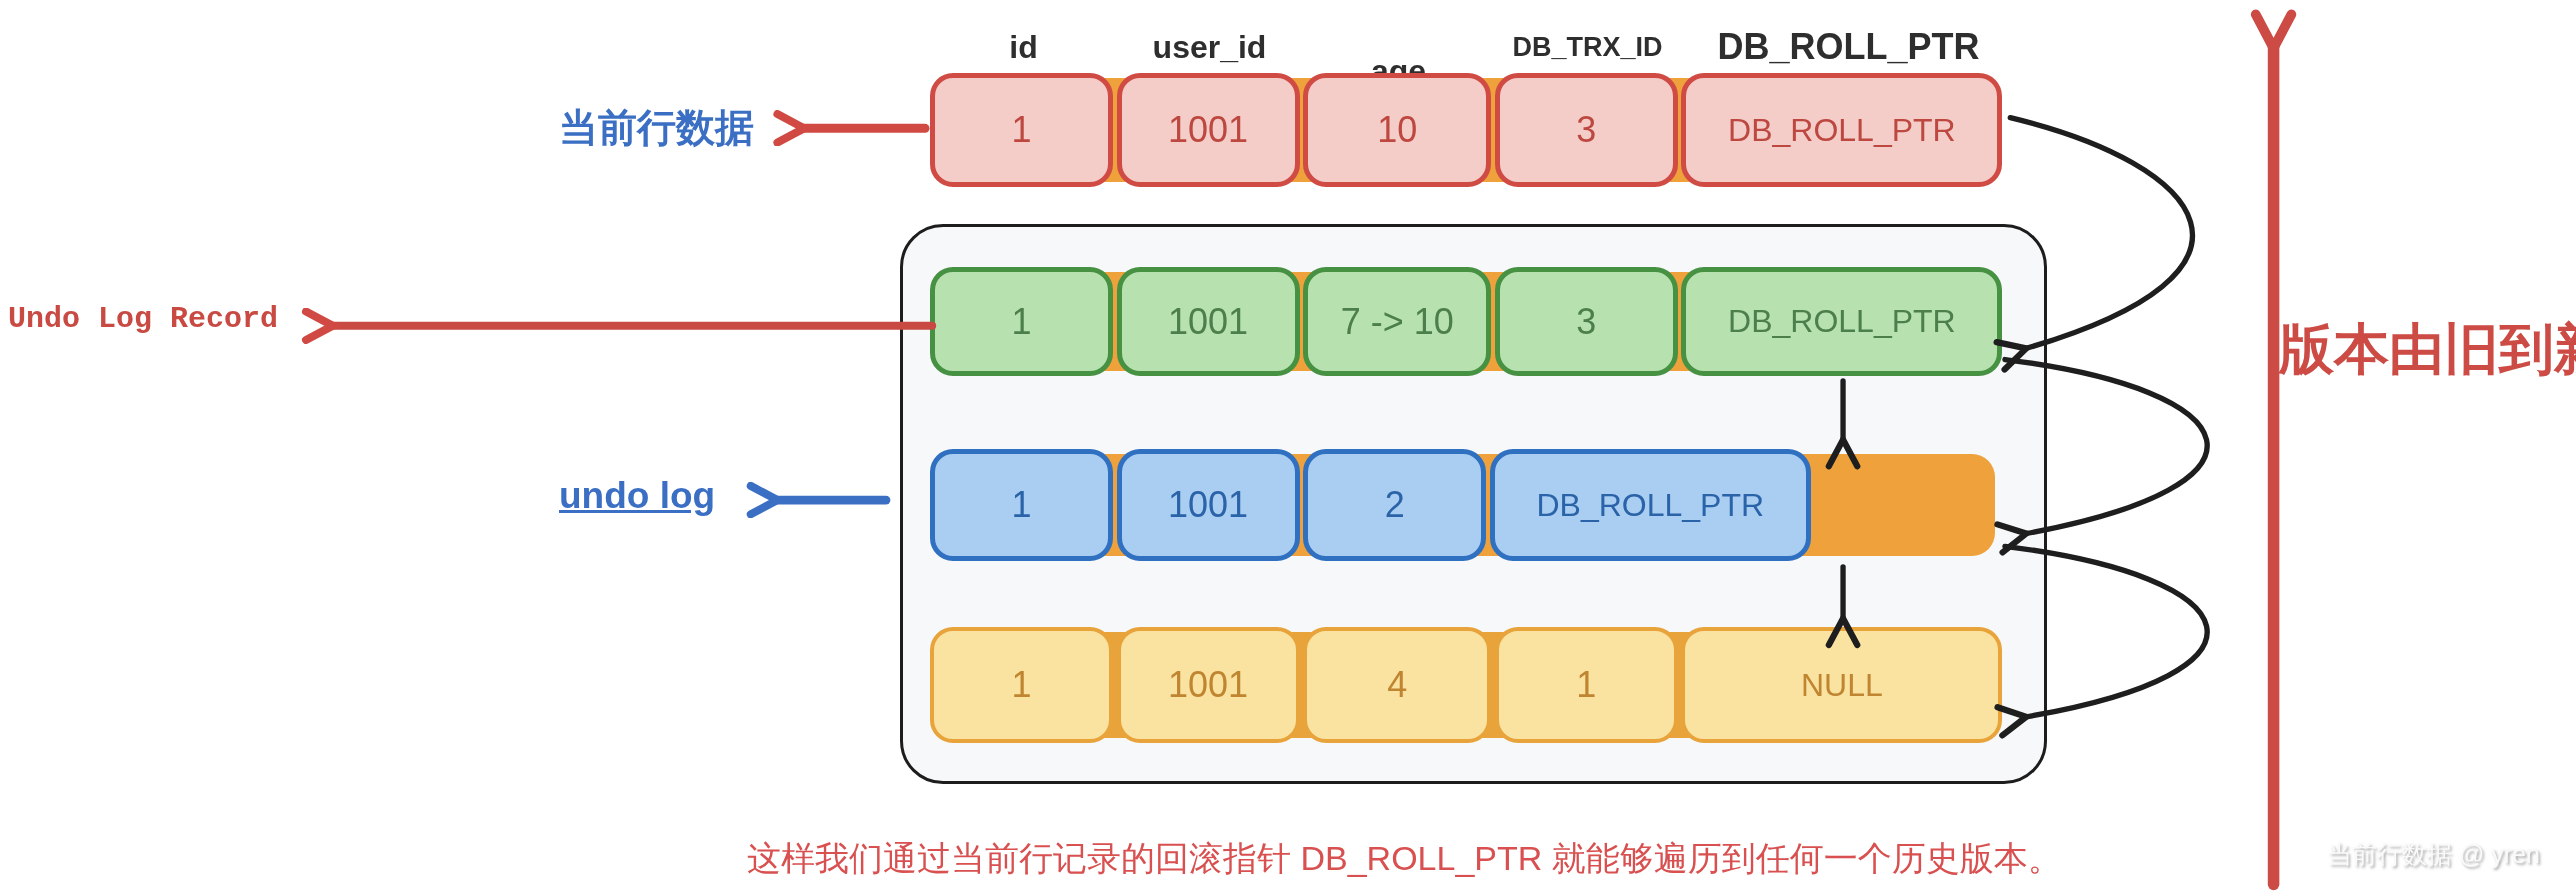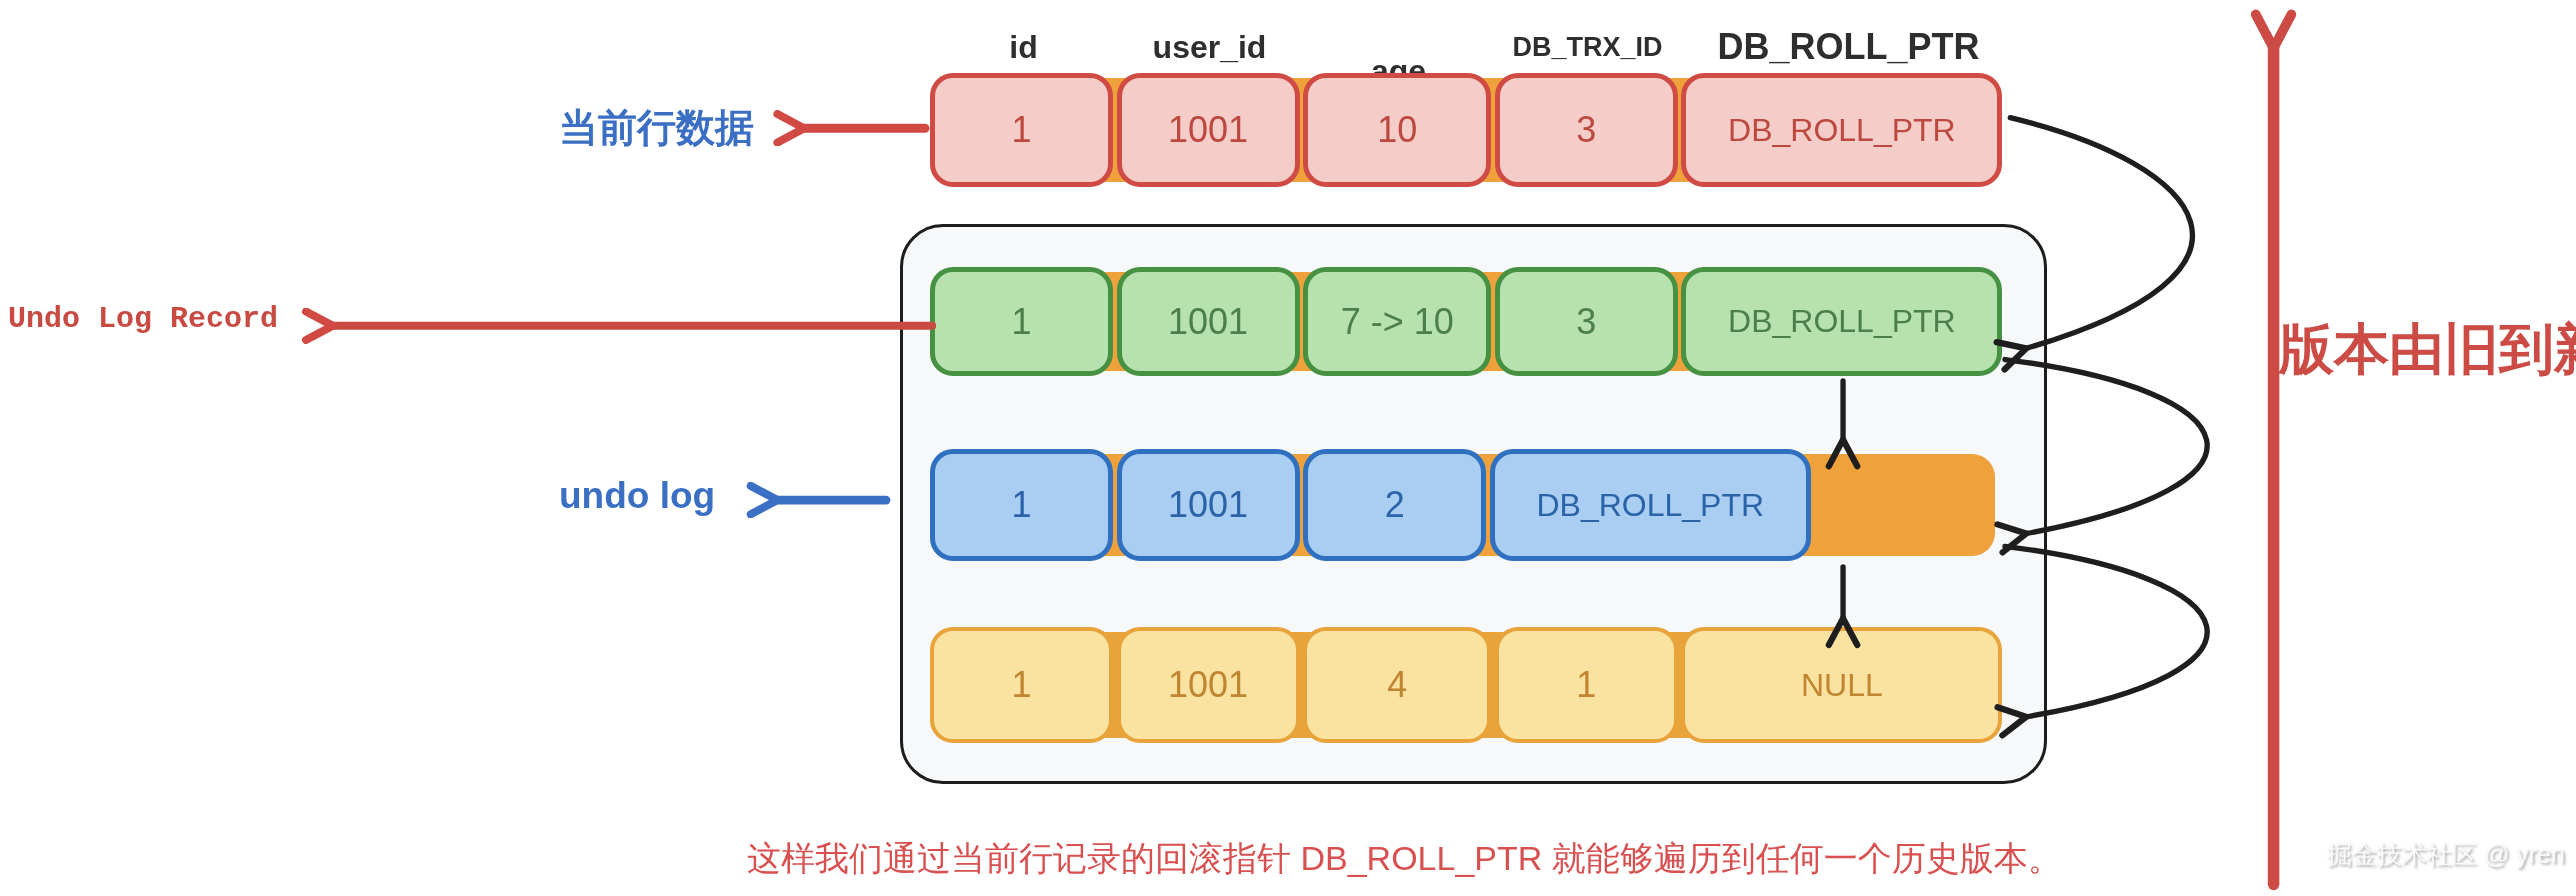--- a/index.html
+++ b/index.html
@@ -40,21 +40,21 @@
   .h2{left:1067px;font-size:32px;}
   .h3{left:1256px;font-size:32px;margin-top:24px;}
   .h4{left:1445px;font-size:27px;}
   .h5{left:1706px;font-size:36px;}
   
   .lbl{position:absolute;white-space:nowrap;}
   .lbl-current{left:487px;top:105px;width:267px;height:46px;line-height:46px;text-align:right;
                font-size:39px;font-weight:600;color:#3a6fc4;}
   .lbl-undo-record{left:8px;top:302px;font-size:30px;color:#c84a42;
                font-family:"Liberation Mono","DejaVu Sans Mono",monospace;font-weight:600;}
-  .lbl-undo-log{left:559px;top:475px;font-size:37px;font-weight:600;color:#3a6fc4;}
+  .lbl-undo-log{left:559px;top:475px;font-size:37px;font-weight:600;color:#3a6fc4;text-decoration:underline;}
   .lbl-axis{left:2279px;top:313px;font-size:55px;font-weight:700;color:#cc4b44;}
   .lbl-caption{left:747px;top:836px;font-size:34px;color:#d95050;}
   .lbl-watermark{left:2327px;top:838px;font-size:25px;color:#fafafa;
                text-shadow:1.8px 1.8px 2.7px rgba(110,110,110,0.6);}
   
   .overlay{position:absolute;left:0;top:0;width:2576px;height:897px;z-index:5;pointer-events:none;}
 </style>
 </head>
 <body>
 
@@ -101,21 +101,21 @@
     <div class="cell c3">4</div>
     <div class="cell c4">1</div>
     <div class="cell c5">NULL</div>
   </div>
 
   <div class="lbl lbl-current">当前行数据</div>
   <div class="lbl lbl-undo-record">Undo Log Record</div>
   <div class="lbl lbl-undo-log">undo log</div>
   <div class="lbl lbl-axis">版本由旧到新</div>
   <div class="lbl lbl-caption">这样我们通过当前行记录的回滚指针 DB_ROLL_PTR 就能够遍历到任何一个历史版本。</div>
-  <div class="lbl lbl-watermark">掘金技术社区 @ yren</div>
+  <div class="lbl lbl-watermark">当前行数据 @ yren</div>
 
   <svg class="overlay" viewBox="0 0 2896 1008">
     <defs>
       <marker id="chevBlack" markerWidth="44" markerHeight="40" refX="10" refY="20" orient="auto" markerUnits="userSpaceOnUse">
         <path d="M 38 4 L 8 20 L 38 36" fill="none" stroke="#1e1e1e" stroke-width="7" stroke-linecap="round"></path>
       </marker>
       <marker id="chevRed" markerWidth="44" markerHeight="40" refX="10" refY="20" orient="auto" markerUnits="userSpaceOnUse">
         <path d="M 38 4 L 8 20 L 38 36" fill="none" stroke="#d04a43" stroke-width="9" stroke-linecap="round"></path>
       </marker>
       <marker id="chevRedBig" markerWidth="60" markerHeight="56" refX="12" refY="26" orient="auto" markerUnits="userSpaceOnUse">

